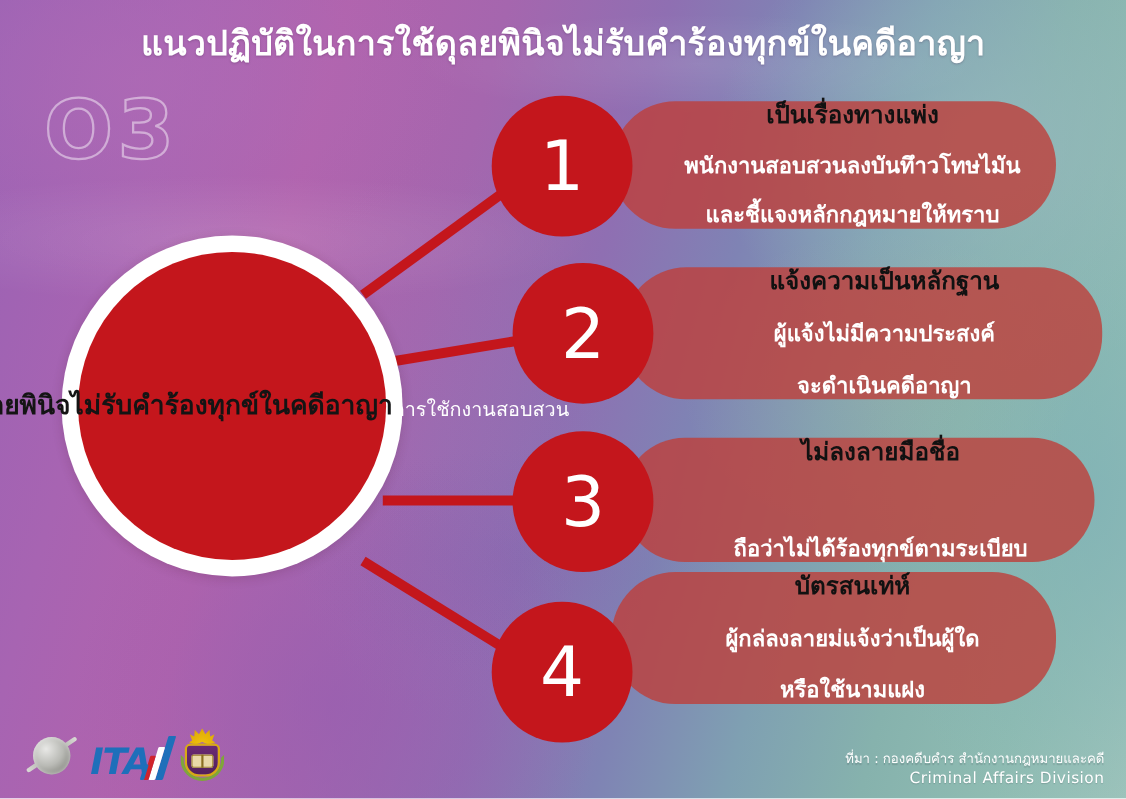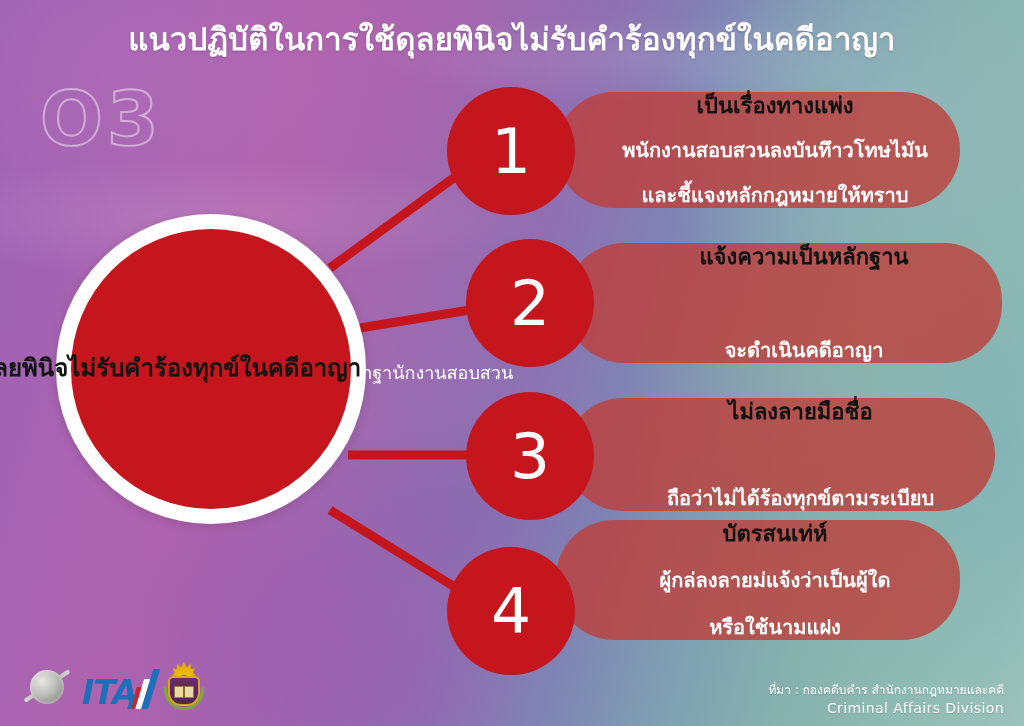--- a/index.html
+++ b/index.html
@@ -187,38 +187,39 @@
     <line x1="348" y1="330" x2="512" y2="303" stroke="#C4161C" stroke-width="9"></line>
     <line x1="348" y1="455" x2="512" y2="455" stroke="#C4161C" stroke-width="9"></line>
     <line x1="330" y1="510" x2="492" y2="610" stroke="#C4161C" stroke-width="9"></line>
   </svg>
 
   <div class="hub">
     <div class="hub-inner">
       <div class="hub-line">การใช้ดุลยพินิจ</div>
       <div class="hub-line">ไม่รับคำร้องทุกข์</div>
       <div class="hub-line">ในคดีอาญา</div>
-      <div class="hub-sub">กฐานักงานสอบสวน</div>
+      <div class="hub-sub">การใชักงานสอบสวน</div>
     </div>
   </div>
 
   <div class="item">
     <div class="pill" style="left:556px;top:92px;width:404px;height:116px;padding-left:34px;">
       <div class="pill-head">เป็นเรื่องทางแพ่ง</div>
       <div class="pill-body">พนักงานสอบสวนลงบันทึาวโทษไมัน</div>
       <div class="pill-body">และชี้แจงหลักกฎหมายให้ทราบ</div>
     </div>
     <div class="badge" style="left:447px;top:87px;width:128px;height:128px;">
       <span>1</span>
     </div>
   </div>
 
   <div class="item">
     <div class="pill" style="left:566px;top:243px;width:436px;height:120px;padding-left:40px;">
       <div class="pill-head">แจ้งความเป็นหลักฐาน</div>
+      <div class="pill-body">ผู้แจ้งไม่มีความประสงค์</div>
       <div class="pill-body">จะดำเนินคดีอาญา</div>
     </div>
     <div class="badge" style="left:466px;top:239px;width:128px;height:128px;">
       <span>2</span>
     </div>
   </div>
 
   <div class="item">
     <div class="pill" style="left:566px;top:398px;width:429px;height:113px;padding-left:40px;">
       <div class="pill-head">ไม่ลงลายมือชื่อ</div>

